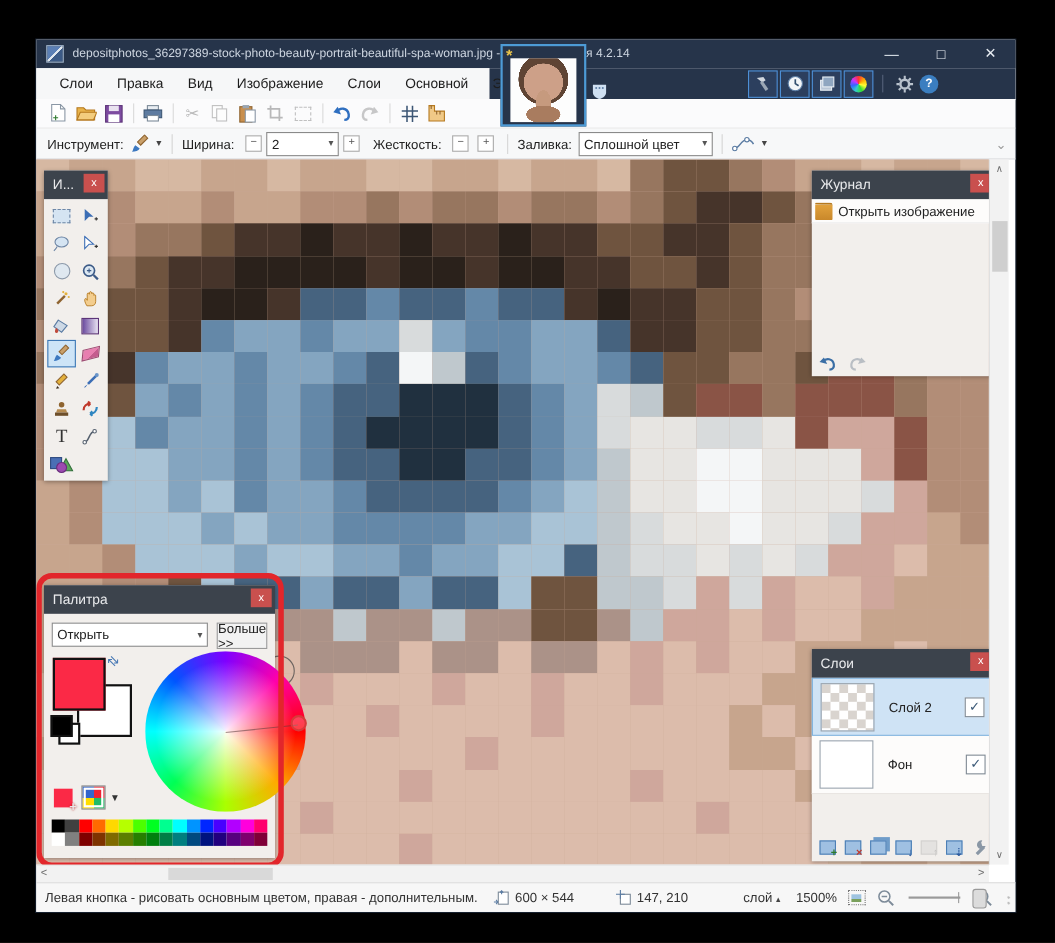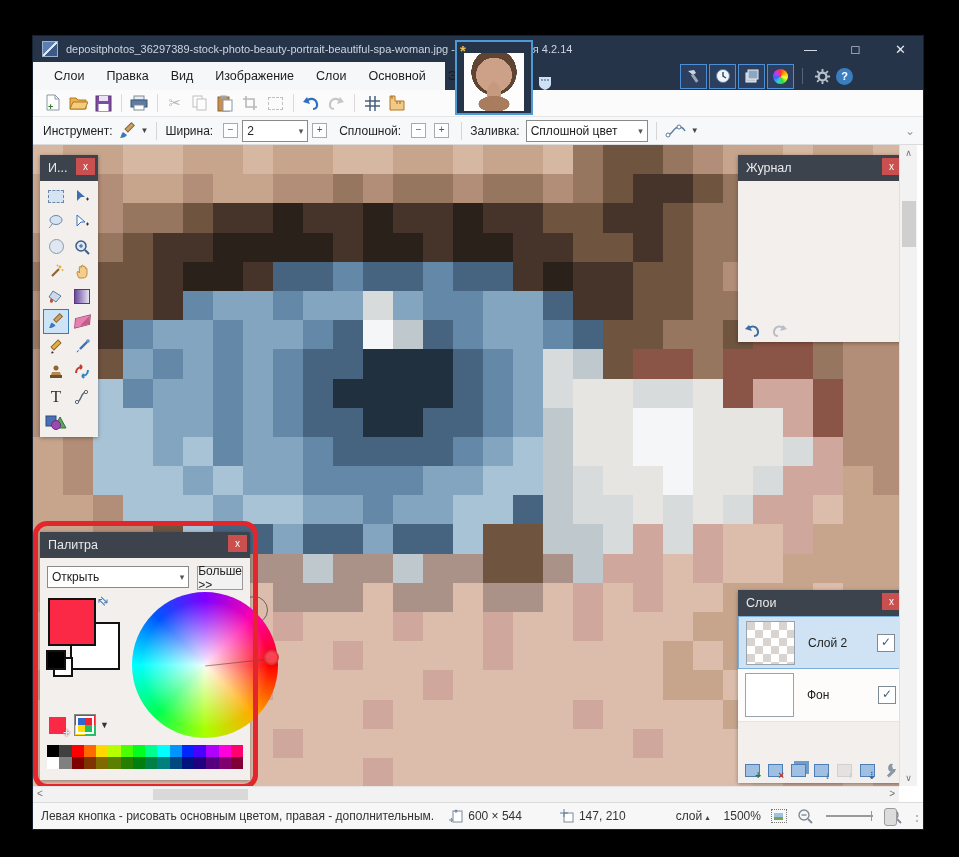--- a/index.html
+++ b/index.html
@@ -307,21 +307,21 @@
       <span class="dd">▼</span>
     </span>
     <div class="optsep"></div>
     <span class="optlabel">Ширина:</span>
     <span class="spin">−</span>
     <div class="combo" style="width:56px;">
       <span>2</span>
         <span class="arr">▾</span>
     </div>
     <span class="spin">+</span>
-    <span class="optlabel" style="margin-left:8px;">Сплошной:</span>
+    <span class="optlabel" style="margin-left:8px;">Жесткость:</span>
     <span class="spin">−</span>
     <span class="spin">+</span>
     <div class="optsep"></div>
     <span class="optlabel">Заливка:</span>
     <div class="combo" style="width:112px;">
       <span>Сплошной цвет</span>
         <span class="arr">▾</span>
     </div>
     <div class="optsep"></div>
     <span style="display:inline-flex;align-items:center;">
@@ -1095,20 +1095,24 @@
           </div>
       </div>
     </div>
 
     <div class="panel" id="histpanel">
       <div class="phead">
         <span>Журнал</span>
         <span class="closebtn">x</span>
       </div>
       <div id="histitems">
+          <div class="hitem">
+            <span class="hico folder"></span>
+            <span>Открыть изображение</span>
+          </div>
         </div>
       <div class="hfoot">
         <svg width="18" height="14" viewBox="0 0 18 14">
             <path d="M4 5 C7 1 13 2 14 7 C14.5 10 13 12 10 12" fill="none" stroke="#3a6ea5" stroke-width="2"></path>
             <path d="M1 5 L8 7 L5 1 Z" fill="#3a6ea5"></path>
           </svg>
         <svg width="18" height="14" viewBox="0 0 18 14">
             <path d="M14 5 C11 1 5 2 4 7 C3.5 10 5 12 8 12" fill="none" stroke="#b9bec4" stroke-width="2"></path>
             <path d="M17 5 L10 7 L13 1 Z" fill="#b9bec4"></path>
           </svg>

